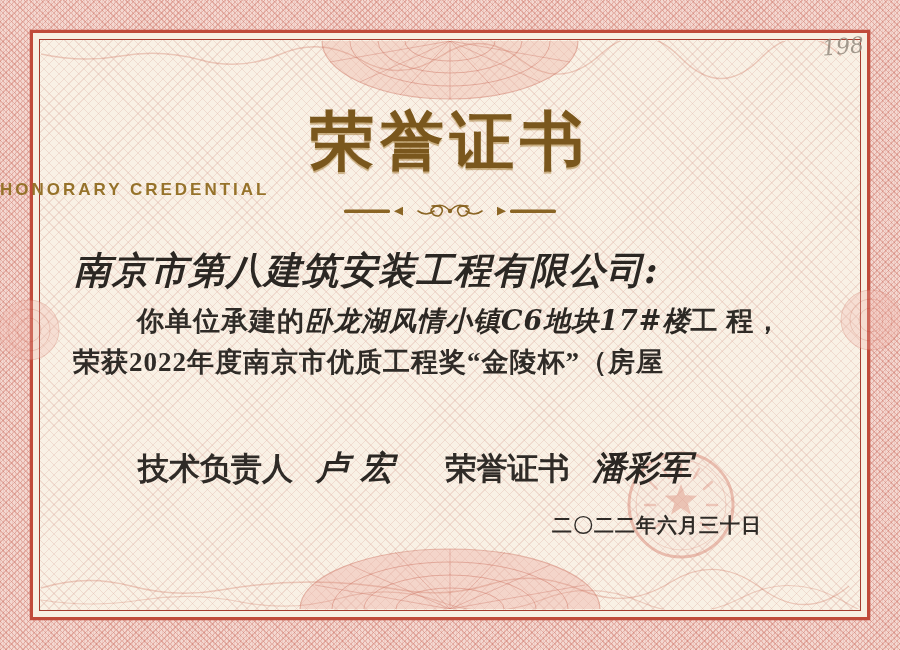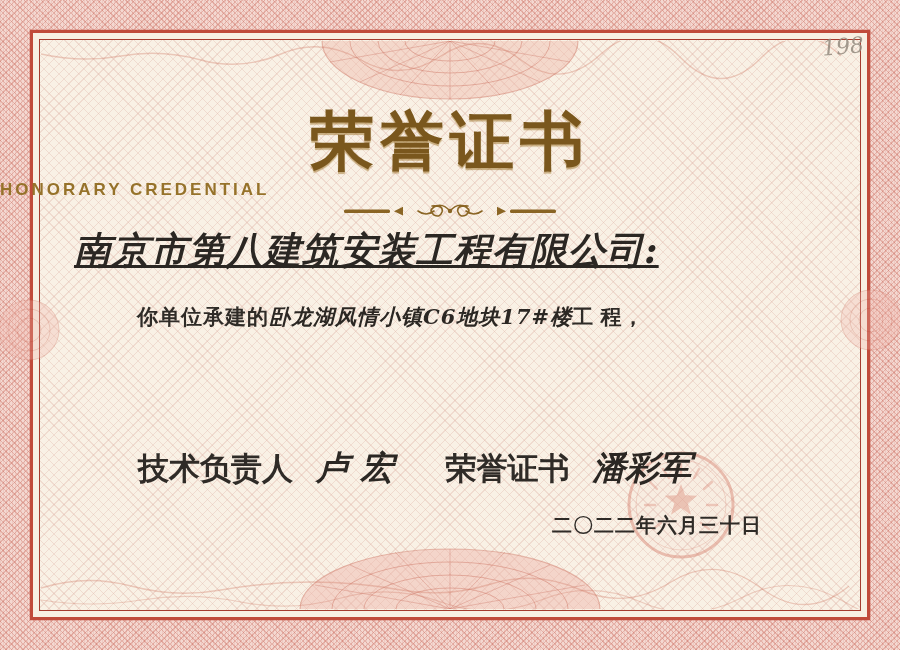--- a/index.html
+++ b/index.html
@@ -48,34 +48,33 @@
     font-family:"Liberation Serif", serif;white-space:nowrap;
   }
   .subtitle{
     position:absolute;left:0;top:180px;width:100%;text-align:left;
     font-size:17px;font-weight:700;letter-spacing:3px;color:#96722a;
     font-family:"Liberation Sans", sans-serif;white-space:nowrap;
   }
   .flourish{position:absolute;left:0;top:201px;width:100%;text-align:center;}
 
   .recipient{
-    position:absolute;left:74px;top:228px;
+    position:absolute;left:74px;top:248px;
     font-size:37px;line-height:44px;letter-spacing:1px;
     white-space:nowrap;
-    text-decoration:underline;
   }
   .hand{
     font-family:"DejaVu Serif", serif;
     font-style:italic;font-weight:700;color:#2b2723;
   }
   .print{font-family:"Liberation Serif", serif;font-weight:600;}
 
   .body-text{
     position:absolute;left:73px;top:300px;width:760px;
-    font-size:21px;line-height:34px;letter-spacing:1px;
+    font-size:27px;line-height:41px;letter-spacing:1px;
   }
   .body-text .indent{display:inline-block;width:64px;}
   .body-line{white-space:nowrap;}
 
   .signers{
     position:absolute;left:138px;top:446px;
     font-size:31px;white-space:nowrap;
   }
   .signers .name{font-size:33px;margin-left:23px;}
   .signers .gap{display:inline-block;width:52px;}
@@ -185,20 +184,21 @@
           </g>
           <circle cx="108" cy="10" r="2.2" stroke="none"></circle>
         </g>
       </svg>
     </div>
 
     <div class="recipient hand">南京市第八建筑安装工程有限公司:</div>
 
     <div class="body-text">
       <div class="body-line"><span class="indent"></span><span class="print">你单位承建的</span><span class="hand">卧龙湖风情小镇C6地块17#楼</span><span class="print">工 程，</span></div>
+      <div class="body-line print">荣获2022年度南京市优质工程奖“金陵杯”（房屋</div>
     </div>
 
     <div class="signers"><span class="print">技术负责人</span><span class="hand name">卢 宏</span><span class="gap"></span><span class="print">荣誉证书</span><span class="hand name">潘彩军</span></div>
 
     <div class="date-line print">二〇二二年六月三十日</div>
 
   </div>
 </div>
 
 </body></html>

